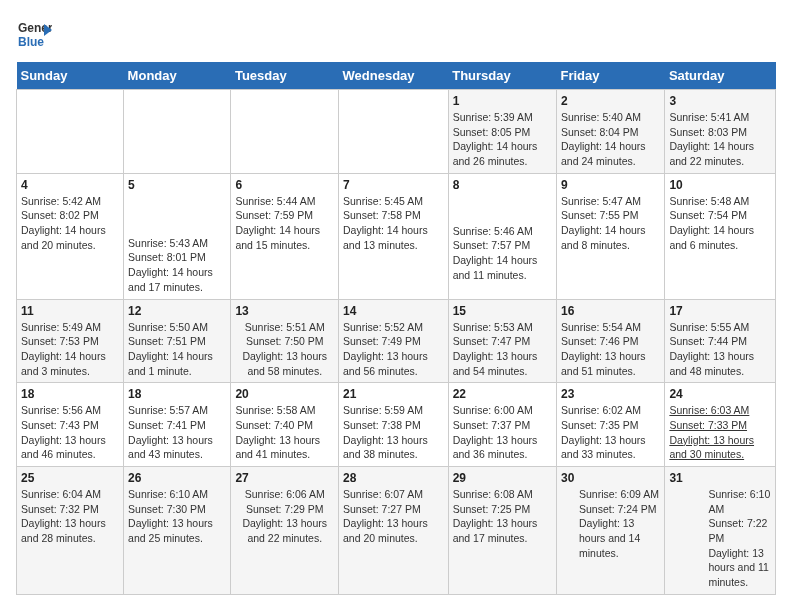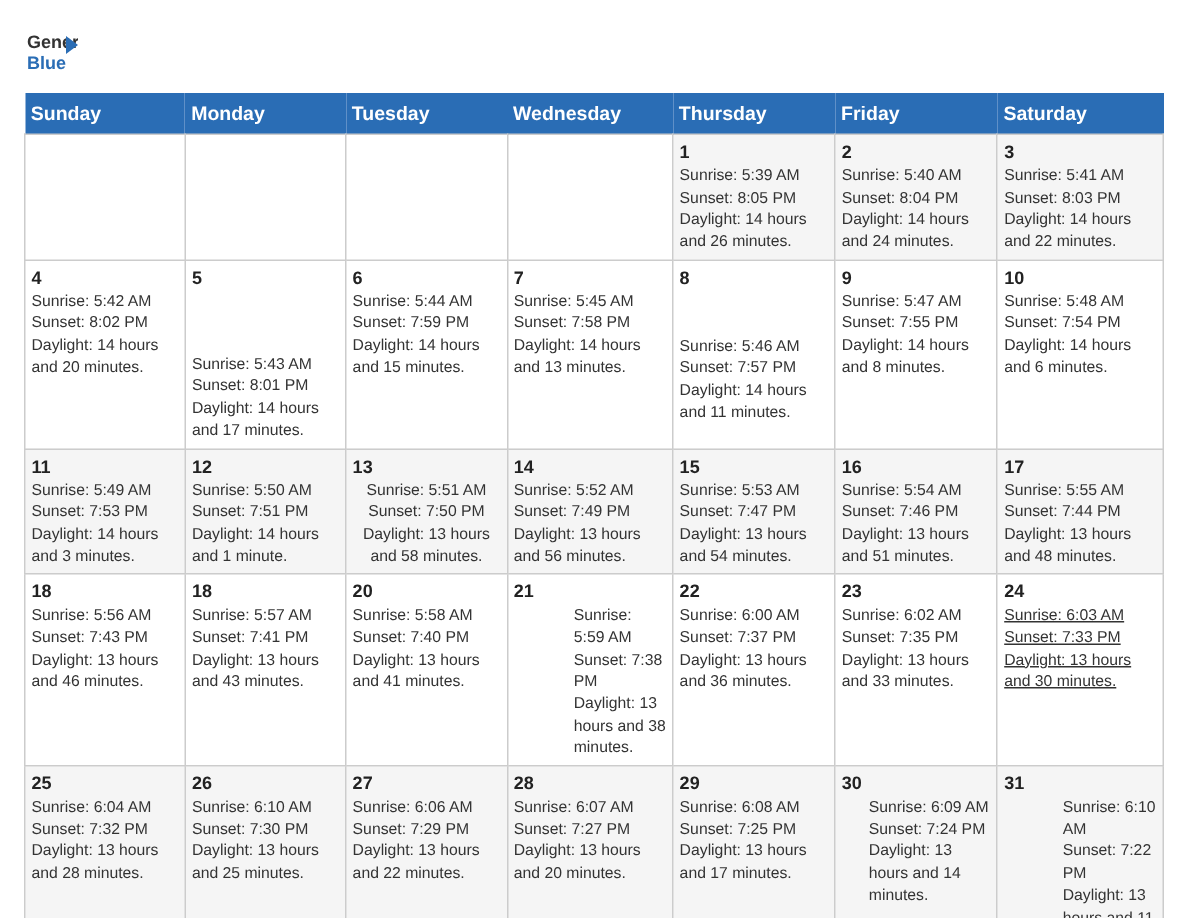--- a/index.html
+++ b/index.html
@@ -235,21 +235,21 @@
 Daylight: 13 hours and 43 minutes.</div>
         </td>
         <td>
           <div class="day-num">20</div>
           <div class="day-info" style="white-space: pre-line;">Sunrise: 5:58 AM
 Sunset: 7:40 PM
 Daylight: 13 hours and 41 minutes.</div>
         </td>
         <td>
           <div class="day-num">21</div>
-          <div class="day-info" style="white-space: pre-line; margin-left: 40px;">Sunrise: 5:59 AM
+          <div class="day-info" style="white-space: pre-line;">Sunrise: 5:59 AM
 Sunset: 7:38 PM
 Daylight: 13 hours and 38 minutes.</div>
         </td>
         <td>
           <div class="day-num">22</div>
           <div class="day-info" style="white-space: pre-line;">Sunrise: 6:00 AM
 Sunset: 7:37 PM
 Daylight: 13 hours and 36 minutes.</div>
         </td>
         <td>
@@ -273,21 +273,21 @@
 Daylight: 13 hours and 28 minutes.</div>
         </td>
         <td>
           <div class="day-num">26</div>
           <div class="day-info" style="white-space: pre-line;">Sunrise: 6:10 AM
 Sunset: 7:30 PM
 Daylight: 13 hours and 25 minutes.</div>
         </td>
         <td>
           <div class="day-num">27</div>
-          <div class="day-info" style="white-space: pre-line;">Sunrise: 6:06 AM
+          <div class="day-info" style="white-space: pre-line; text-align: center;">Sunrise: 6:06 AM
 Sunset: 7:29 PM
 Daylight: 13 hours and 22 minutes.</div>
         </td>
         <td>
           <div class="day-num">28</div>
           <div class="day-info" style="white-space: pre-line;">Sunrise: 6:07 AM
 Sunset: 7:27 PM
 Daylight: 13 hours and 20 minutes.</div>
         </td>
         <td>

